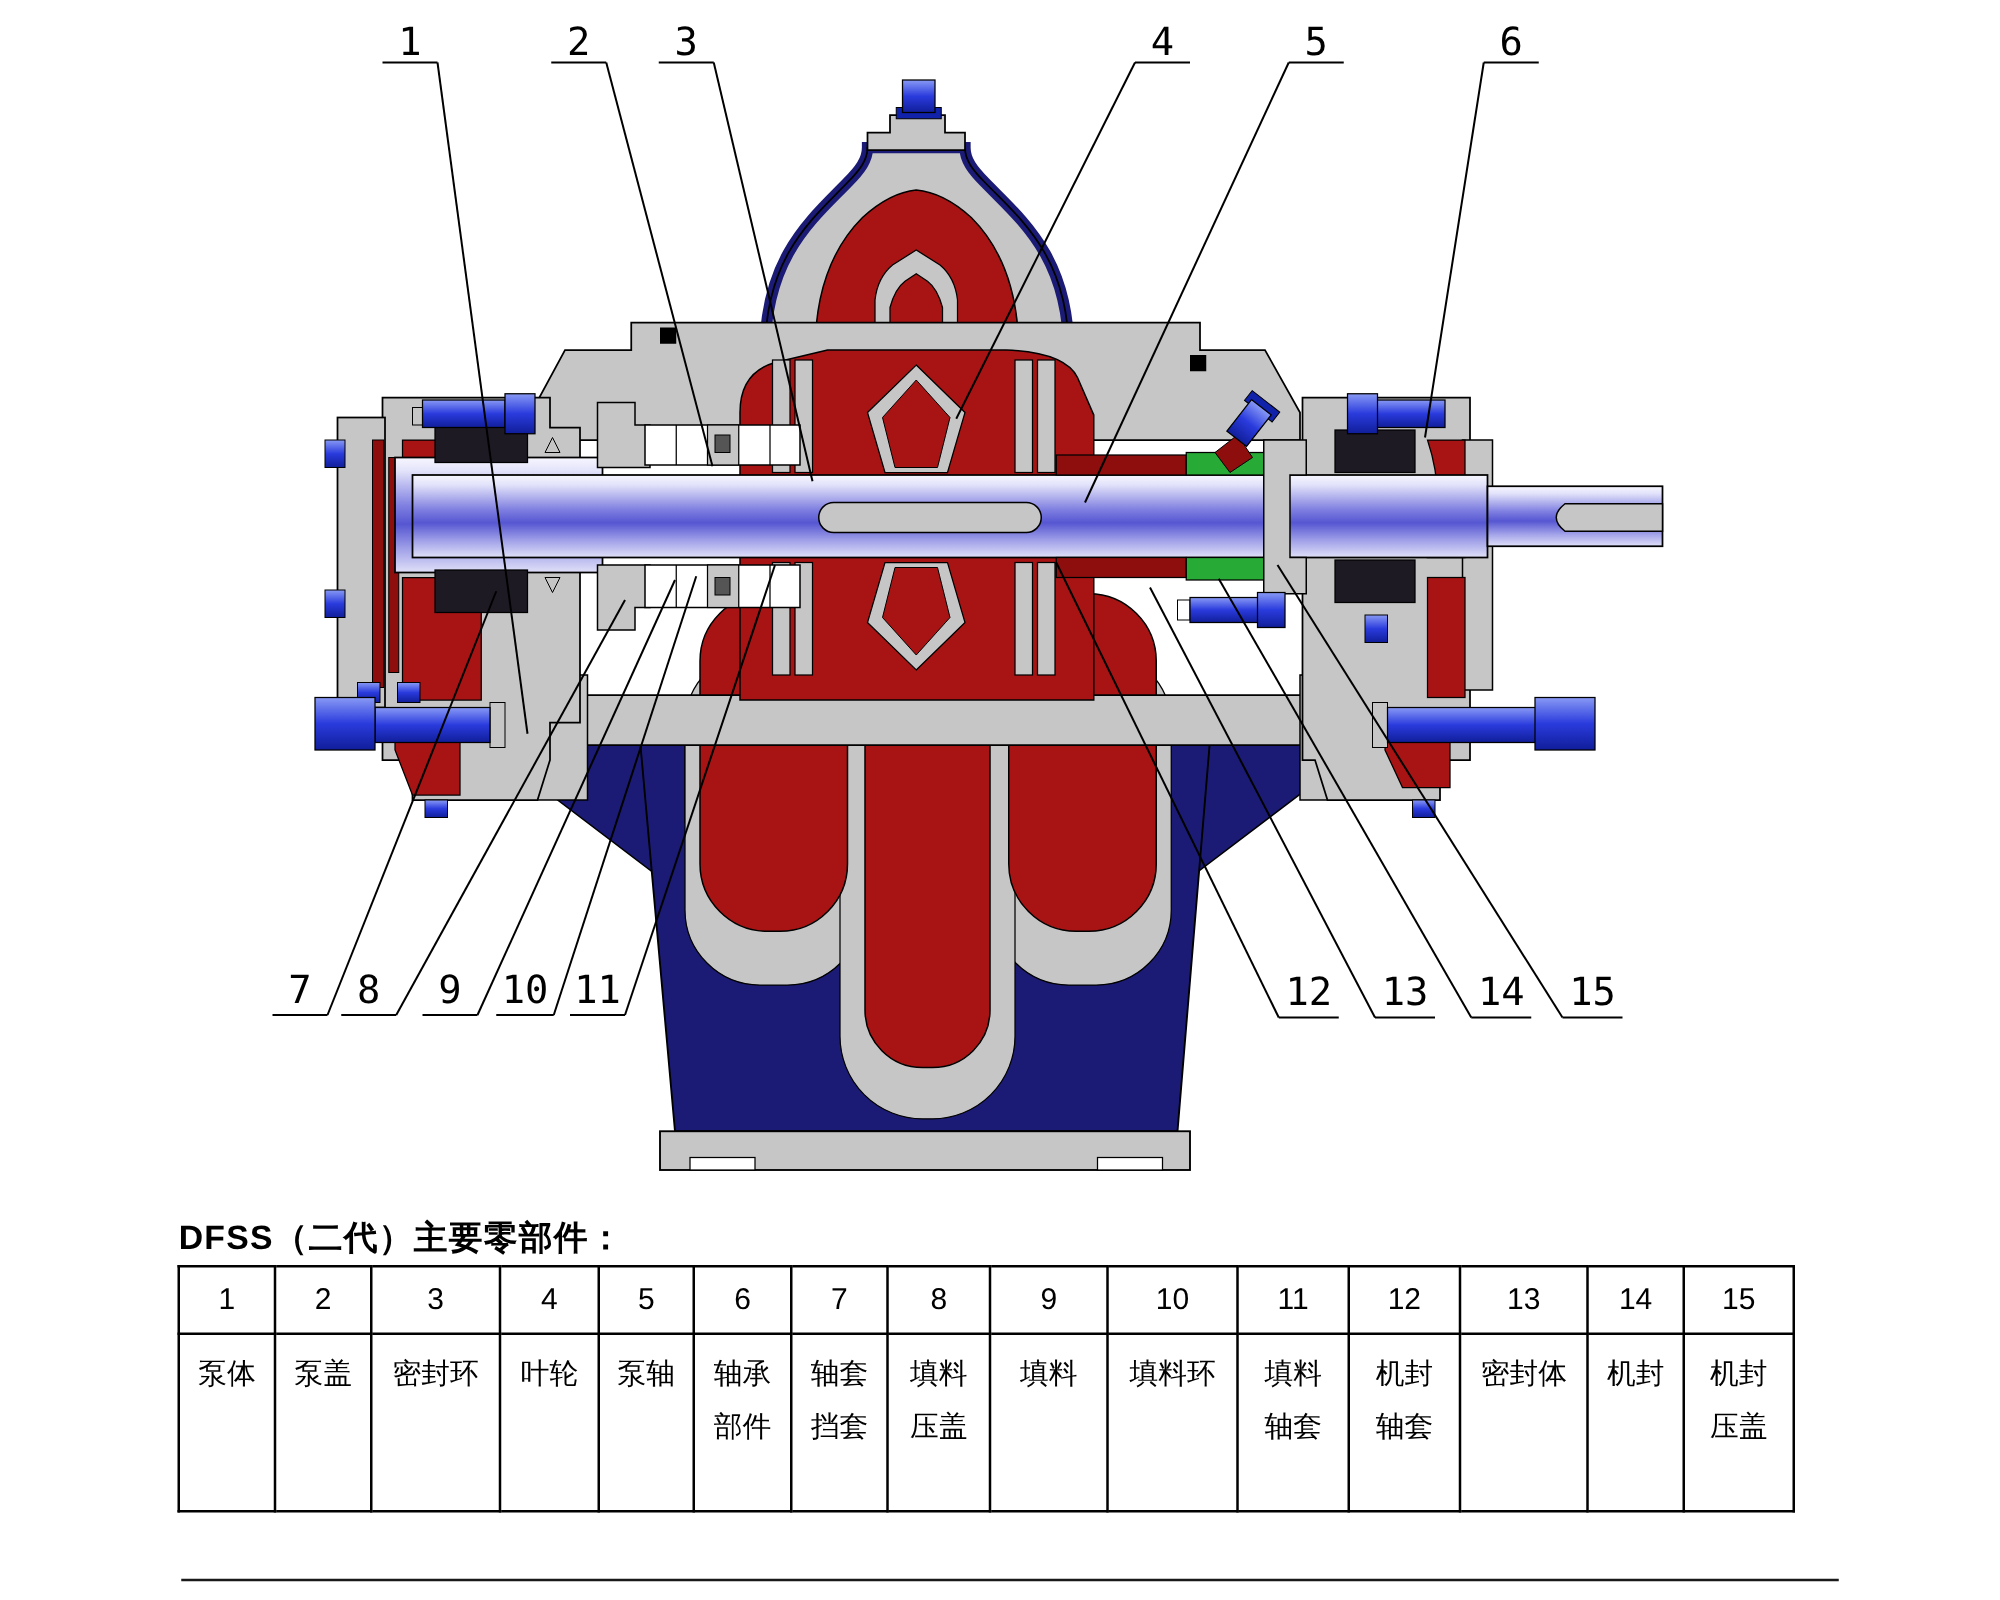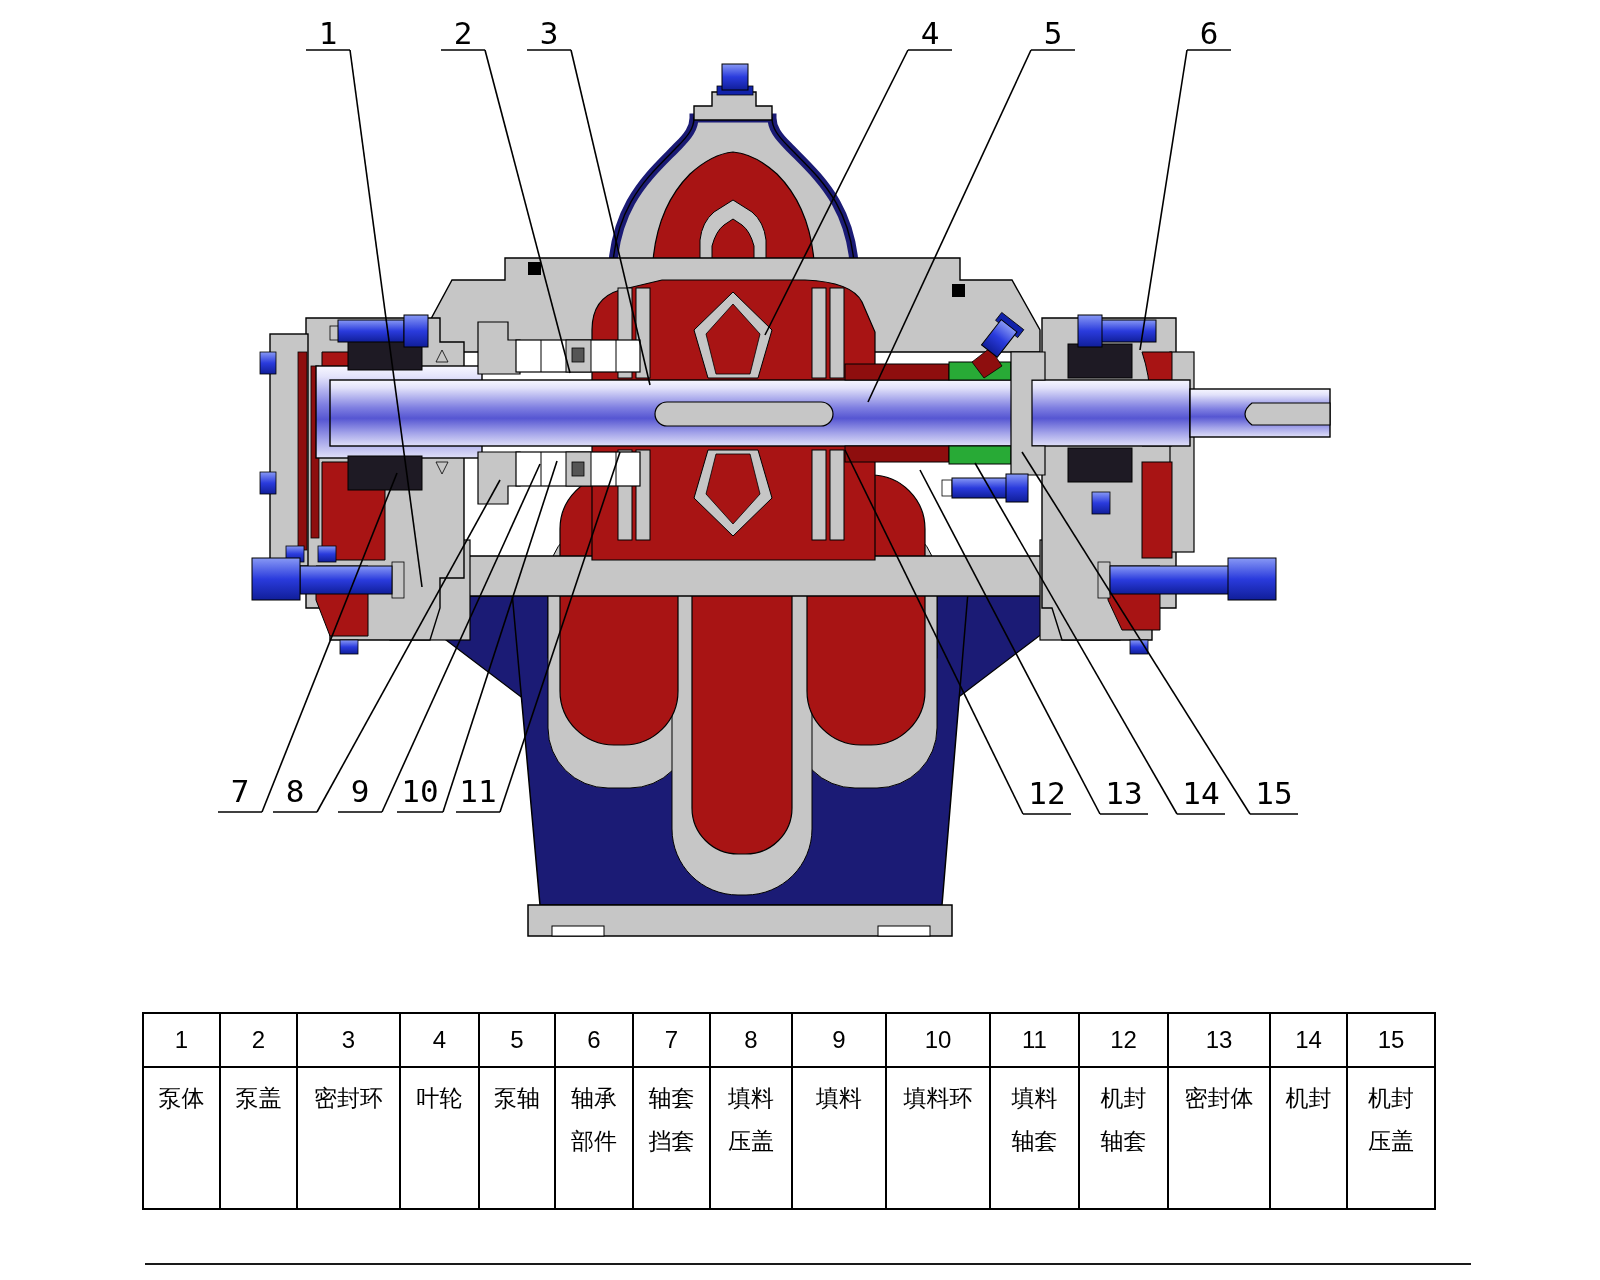--- a/index.html
+++ b/index.html
@@ -237,20 +237,21 @@
     <text class="callout" x="360" y="802" text-anchor="middle">9</text>
     <text class="callout" x="420" y="802" text-anchor="middle">10</text>
     <text class="callout" x="478" y="802" text-anchor="middle">11</text>
     <text class="callout" x="1047" y="804" text-anchor="middle">12</text>
     <text class="callout" x="1124" y="804" text-anchor="middle">13</text>
     <text class="callout" x="1201" y="804" text-anchor="middle">14</text>
     <text class="callout" x="1274" y="804" text-anchor="middle">15</text>
   </g>
 </svg>
 
+<div id="diagram-title">DFSS（二代）主要零部件：</div>
 
 <table id="parts-table">
   <colgroup>
     <col style="width:77px">
         <col style="width:77px">
         <col style="width:103px">
         <col style="width:79px">
     <col style="width:76px">
         <col style="width:78px">
         <col style="width:77px">

